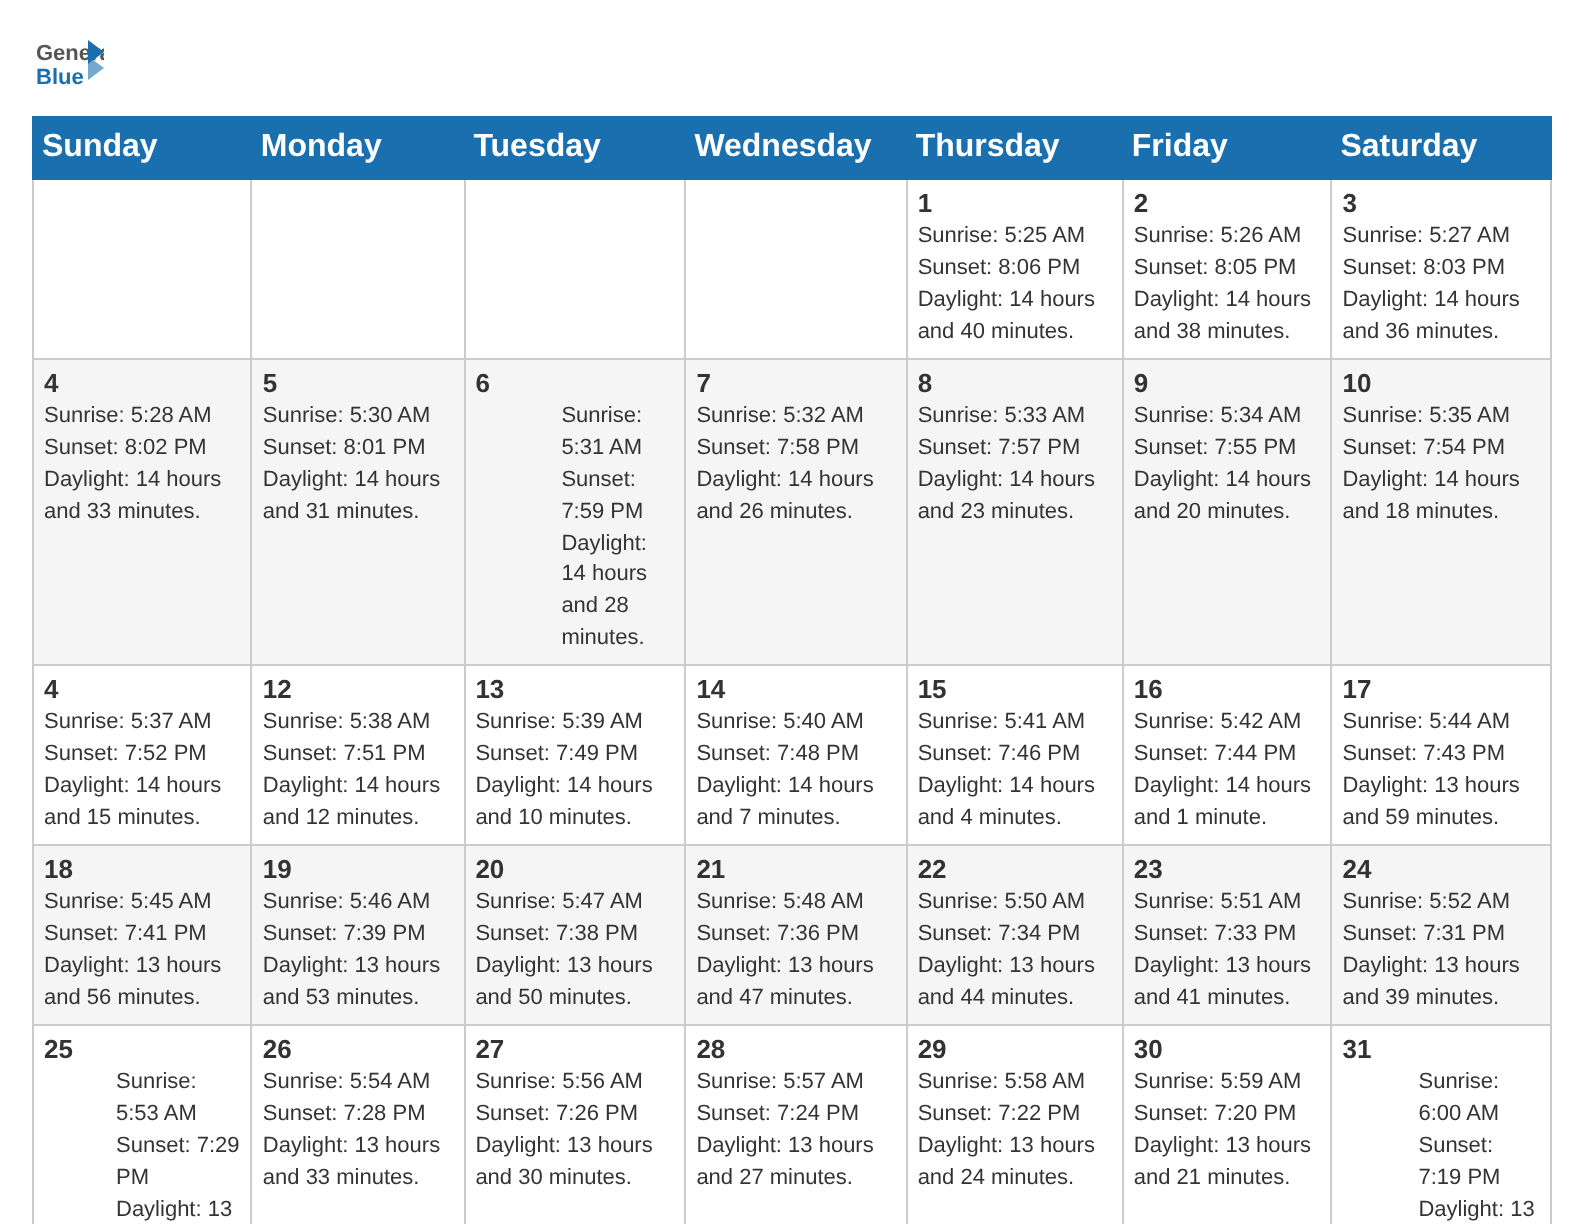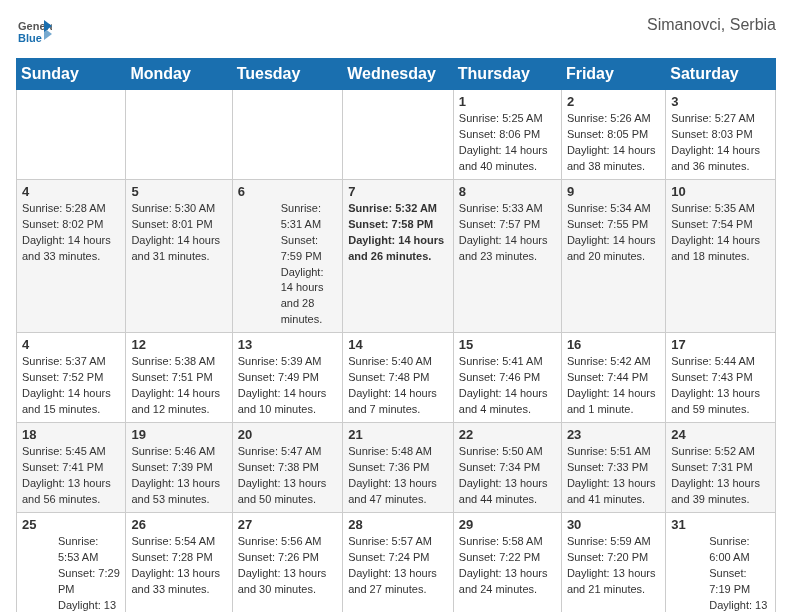--- a/index.html
+++ b/index.html
@@ -86,21 +86,20 @@
       <rect x="0" y="0" width="36" height="30" fill="white"></rect>
 
       <text x="2" y="14" font-size="11" font-family="Arial" font-weight="bold" fill="#555">General</text>
       <text x="2" y="26" font-size="11" font-family="Arial" font-weight="bold" fill="#1a6faf">Blue</text>
 
       <polygon points="28,4 36,10 28,16" fill="#1a6faf"></polygon>
       <polygon points="28,12 36,18 28,24" fill="#1a6faf" opacity="0.6"></polygon>
     </svg>
   </div>
   <div class="title-block">
-    <div class="location">Simanovci, Serbia</div>
   </div>
 </div>
 
 <table>
   <thead>
     <tr>
     <th>Sunday</th>
         <th>Monday</th>
         <th>Tuesday</th>
         <th>Wednesday</th>
@@ -154,21 +153,21 @@
         </td>
         <td>
           <div class="day-number">6</div>
           <div class="day-info" style="white-space: pre-line; margin-left: 43px;">Sunrise: 5:31 AM
 Sunset: 7:59 PM
 Daylight: 14 hours
 and 28 minutes.</div>
         </td>
         <td>
           <div class="day-number">7</div>
-          <div class="day-info" style="white-space: pre-line; font-weight: bold;">Sunrise: 5:32 AM
+          <div class="day-info" style="white-space: pre-line;">Sunrise: 5:32 AM
 Sunset: 7:58 PM
 Daylight: 14 hours
 and 26 minutes.</div>
         </td>
         <td>
           <div class="day-number">8</div>
           <div class="day-info" style="white-space: pre-line;">Sunrise: 5:33 AM
 Sunset: 7:57 PM
 Daylight: 14 hours
 and 23 minutes.</div>

